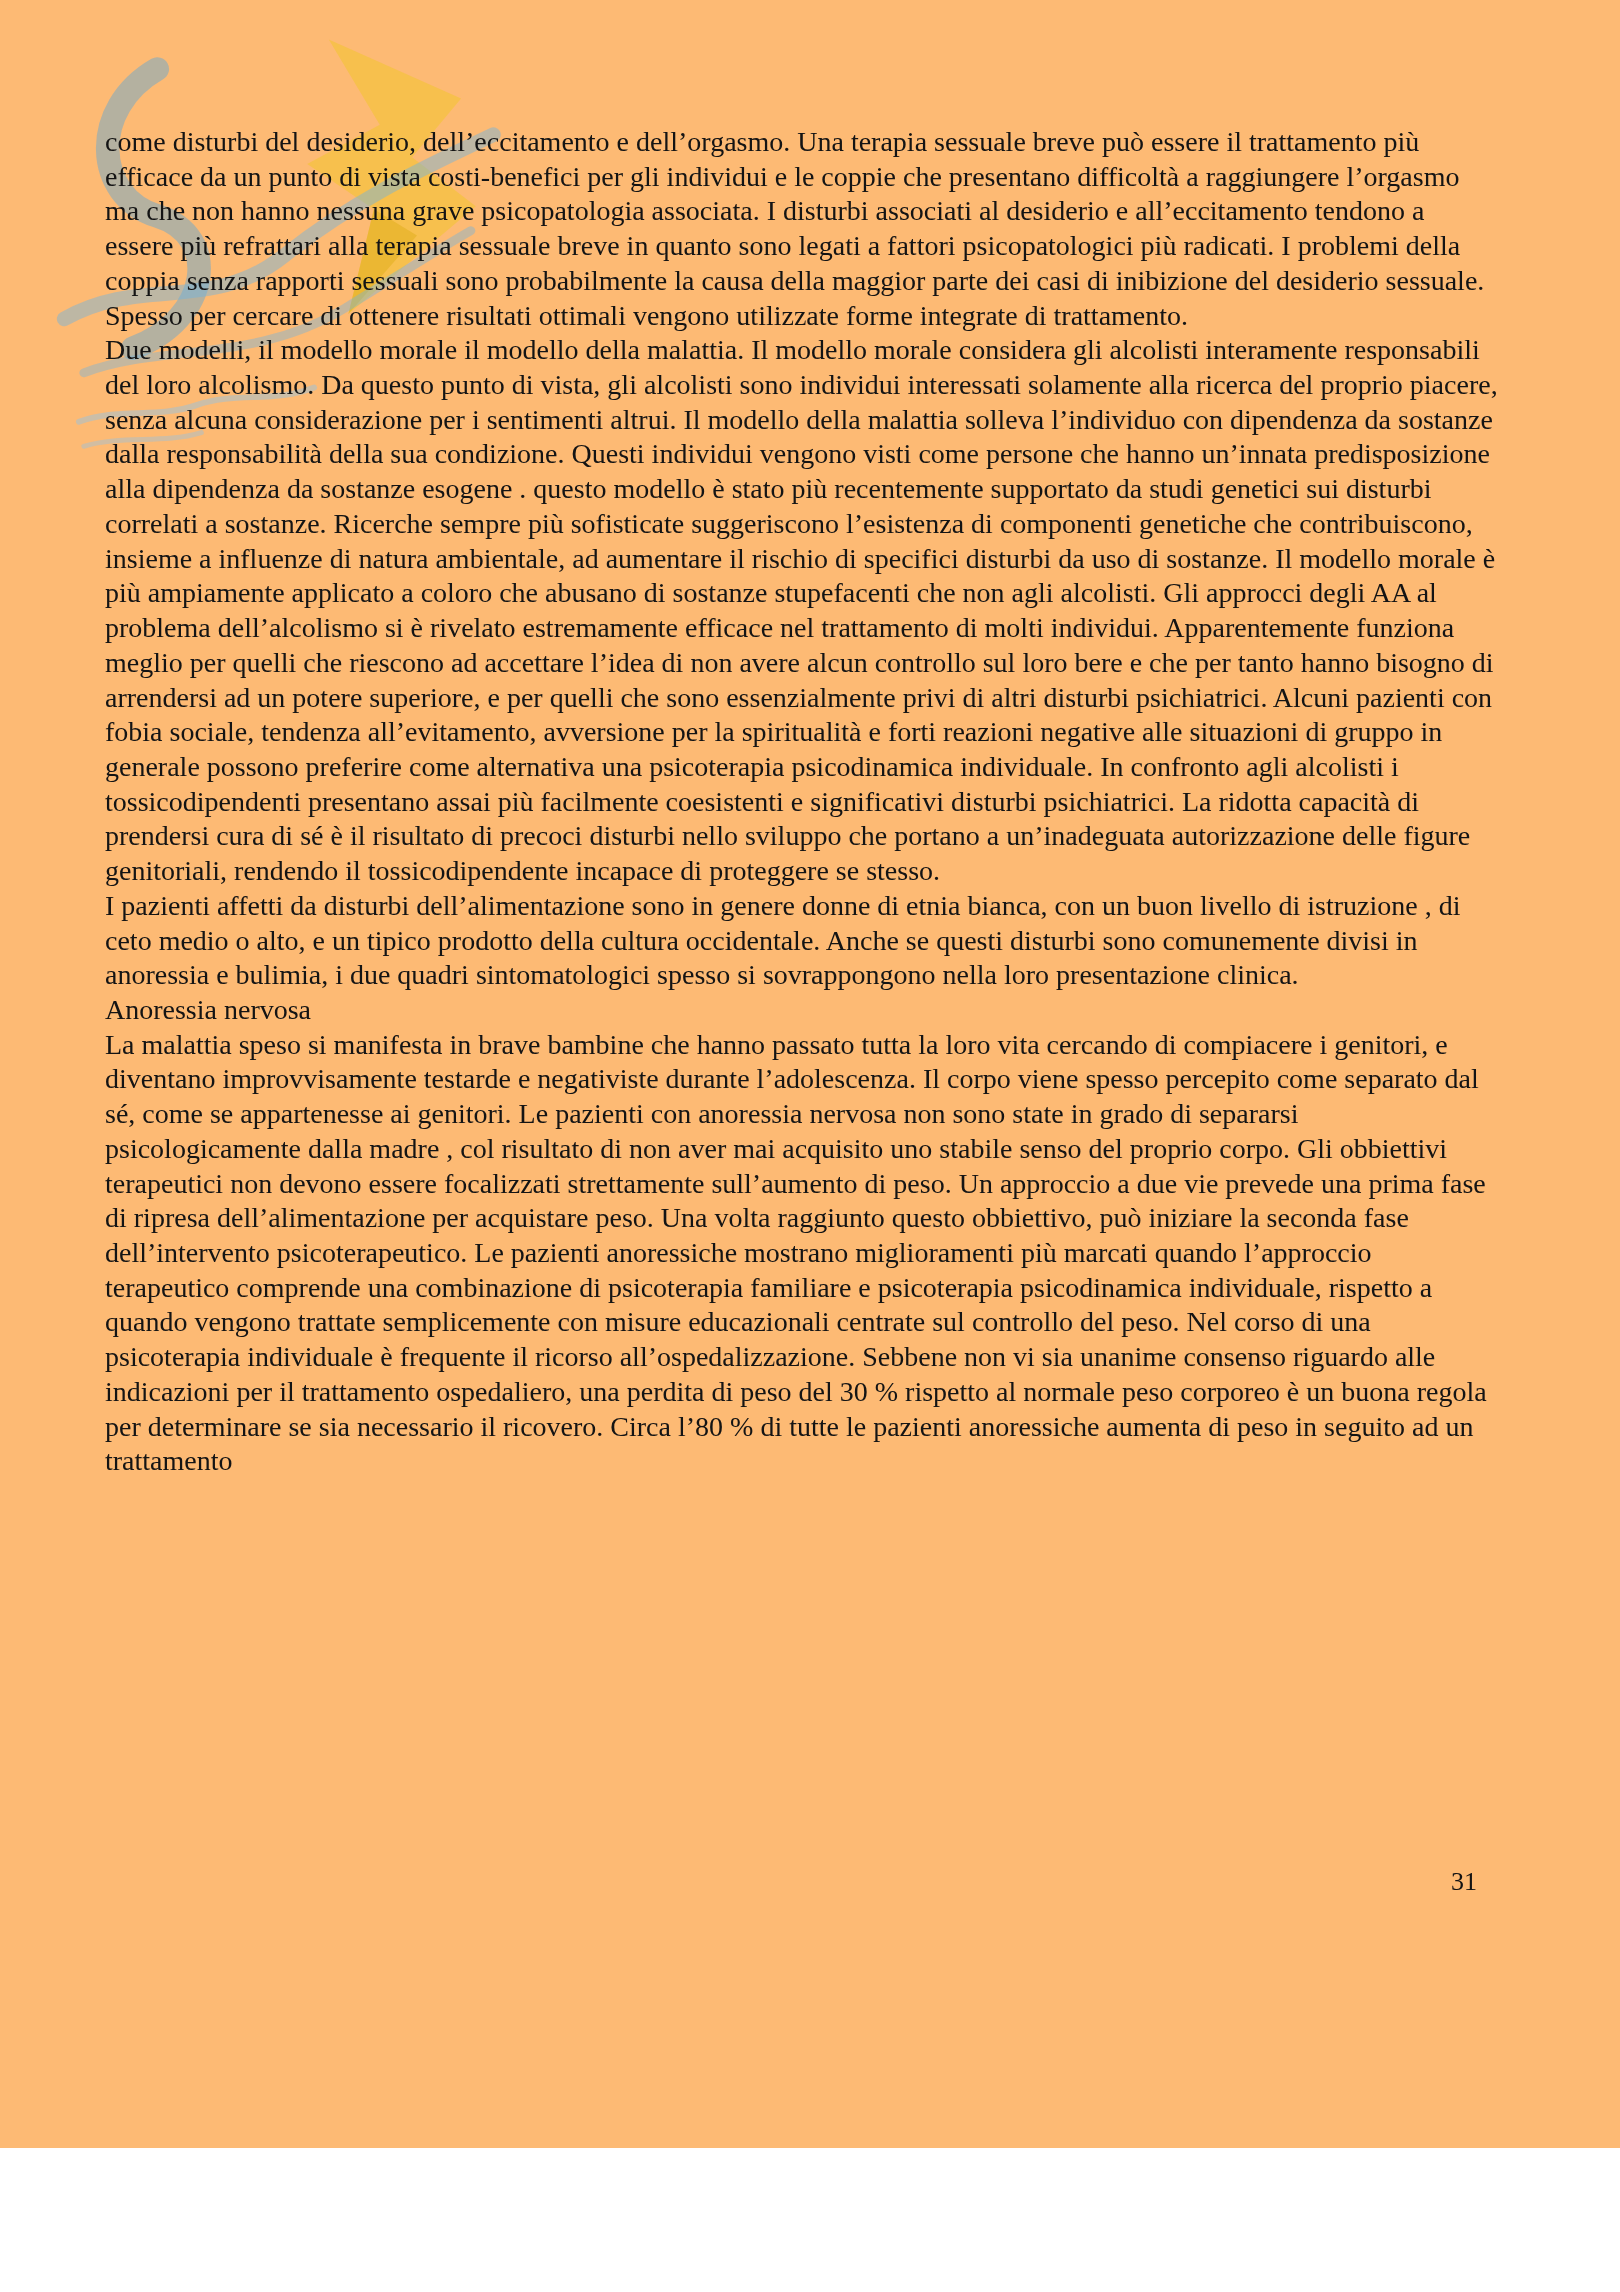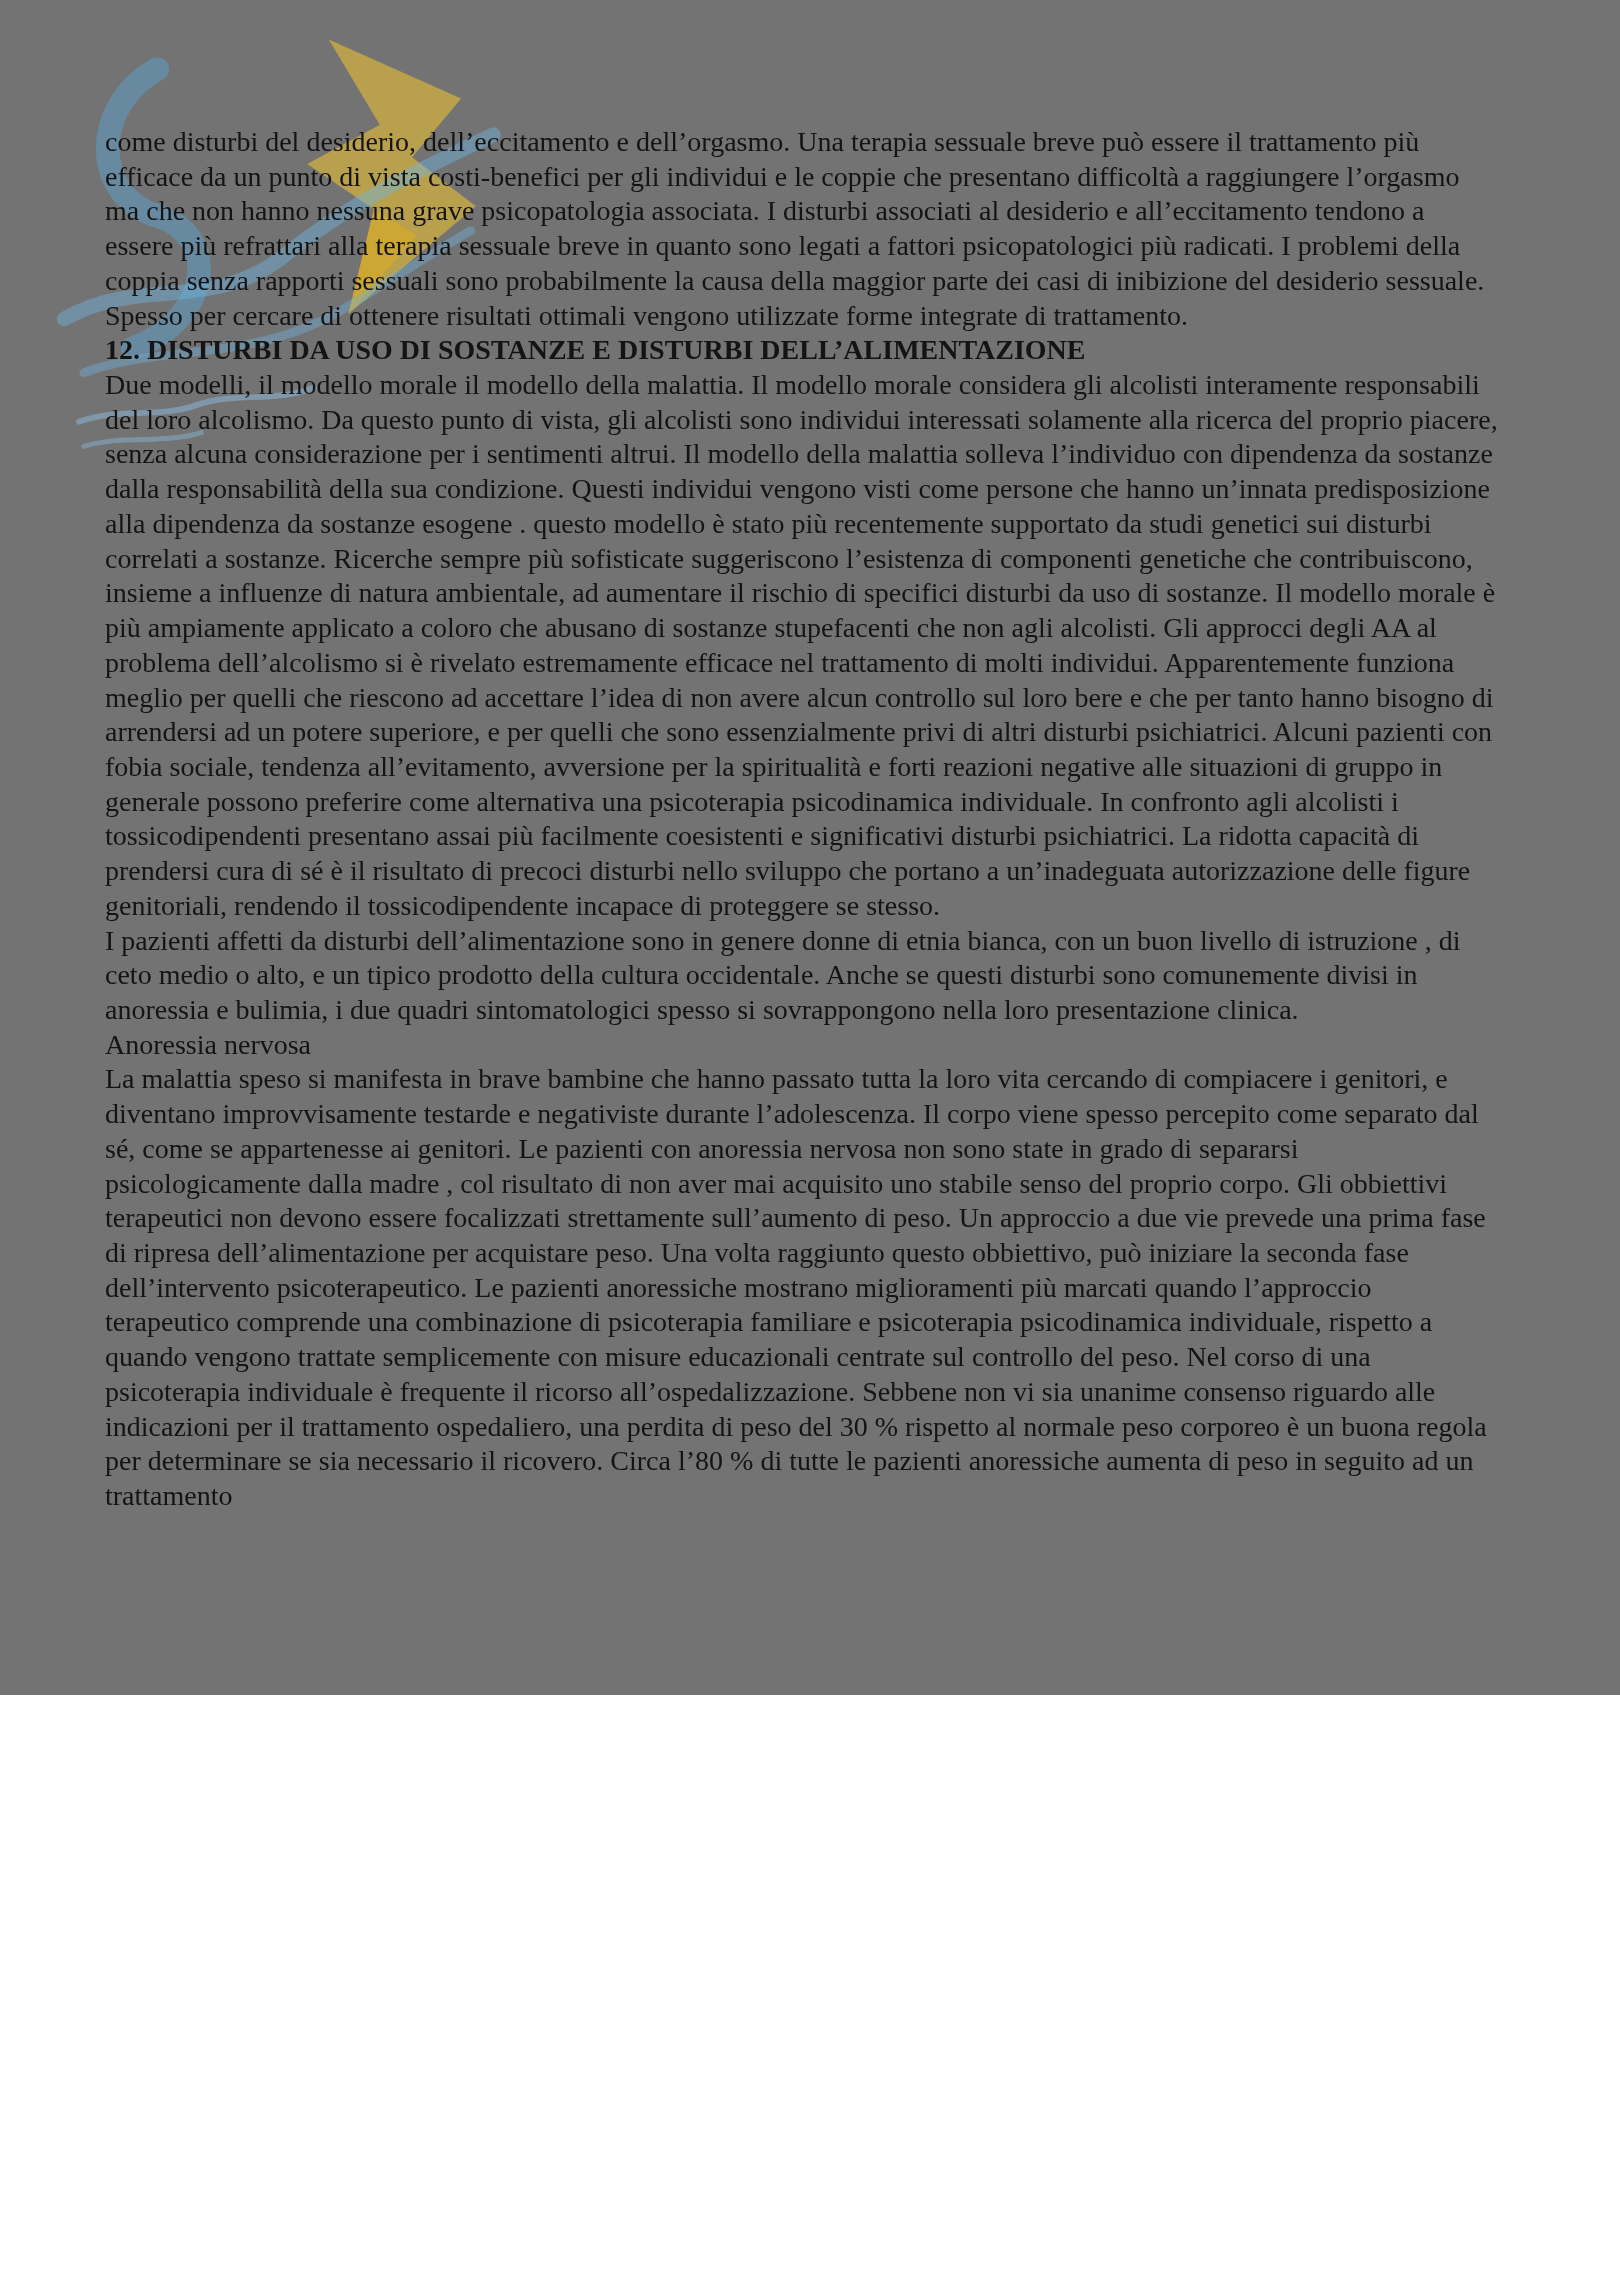--- a/index.html
+++ b/index.html
@@ -9,22 +9,22 @@
   }
   body {
     width: 1620px;
     height: 2293px;
     font-family: "Liberation Serif", serif;
     color: #141414;
   }
   .page {
     position: relative;
     width: 1620px;
-    height: 1695px;
-    background: #737373;
+    height: 2148px;
+    background: #fdba74;
     overflow: hidden;
   }
   .watermark {
     position: absolute;
     left: 24.5px;
     top: 14.7px;
     z-index: 0;
     pointer-events: none;
   }
   .text-block {
@@ -68,21 +68,20 @@
     <path d="M135,55 C65,95 70,185 135,205 C200,225 190,310 110,340" fill="none" stroke="#5aa7d6" stroke-width="24" stroke-linecap="round" opacity="0.45"></path>
 
     <path d="M40,310 C120,265 190,305 265,245 C340,185 420,150 478,122" fill="none" stroke="#6fb3e0" stroke-width="15" stroke-linecap="round" opacity="0.45"></path>
     <path d="M60,365 C140,335 235,355 325,300 C380,266 420,240 455,220" fill="none" stroke="#6fb3e0" stroke-width="9" stroke-linecap="round" opacity="0.40"></path>
     <path d="M55,415 C95,400 135,412 175,398 C215,384 255,396 295,380" fill="none" stroke="#8ec4e8" stroke-width="6" stroke-linecap="round" opacity="0.45"></path>
     <path d="M60,440 C100,428 140,438 180,426" fill="none" stroke="#8ec4e8" stroke-width="5" stroke-linecap="round" opacity="0.40"></path>
   </svg>
 
   <div class="text-block">
     <p class="body">come disturbi del desiderio, dell’eccitamento e dell’orgasmo. Una terapia sessuale breve può essere il trattamento più efficace da un punto di vista costi-benefici per gli individui e le coppie che presentano difficoltà a raggiungere l’orgasmo ma che non hanno nessuna grave psicopatologia associata. I disturbi associati al desiderio e all’eccitamento tendono a essere più refrattari alla terapia sessuale breve in quanto sono legati a fattori psicopatologici più radicati. I problemi della coppia senza rapporti sessuali sono probabilmente la causa della maggior parte dei casi di inibizione del desiderio sessuale. Spesso per cercare di ottenere risultati ottimali vengono utilizzate forme integrate di trattamento.</p>
-    <p class="heading-bold">12. DISTURBI DA USO DI SOSTANZE E DISTURBI DELL’ALIMENTAZIONE</p>
     <p class="body">Due modelli, il modello morale il modello della malattia. Il modello morale considera gli alcolisti interamente responsabili del loro alcolismo. Da questo punto di vista, gli alcolisti sono individui interessati solamente alla ricerca del proprio piacere, senza alcuna considerazione per i sentimenti altrui. Il modello della malattia solleva l’individuo con dipendenza da sostanze dalla responsabilità della sua condizione. Questi individui vengono visti come persone che hanno un’innata predisposizione alla dipendenza da sostanze esogene . questo modello è stato più recentemente supportato da studi genetici sui disturbi correlati a sostanze. Ricerche sempre più sofisticate suggeriscono l’esistenza di componenti genetiche che contribuiscono, insieme a influenze di natura ambientale, ad aumentare il rischio di specifici disturbi da uso di sostanze. Il modello morale è più ampiamente applicato a coloro che abusano di sostanze stupefacenti che non agli alcolisti. Gli approcci degli AA al problema dell’alcolismo si è rivelato estremamente efficace nel trattamento di molti individui. Apparentemente funziona meglio per quelli che riescono ad accettare l’idea di non avere alcun controllo sul loro bere e che per tanto hanno bisogno di arrendersi ad un potere superiore, e per quelli che sono essenzialmente privi di altri disturbi psichiatrici. Alcuni pazienti con fobia sociale, tendenza all’evitamento, avversione per la spiritualità e forti reazioni negative alle situazioni di gruppo in generale possono preferire come alternativa una psicoterapia psicodinamica individuale. In confronto agli alcolisti i tossicodipendenti presentano assai più facilmente coesistenti e significativi disturbi psichiatrici. La ridotta capacità di prendersi cura di sé è il risultato di precoci disturbi nello sviluppo che portano a un’inadeguata autorizzazione delle figure genitoriali, rendendo il tossicodipendente incapace di proteggere se stesso.</p>
     <p class="body">I pazienti affetti da disturbi dell’alimentazione sono in genere donne di etnia bianca, con un buon livello di istruzione , di ceto medio o alto, e un tipico prodotto della cultura occidentale. Anche se questi disturbi sono comunemente divisi in anoressia e bulimia, i due quadri sintomatologici spesso si sovrappongono nella loro presentazione clinica.</p>
     <p class="heading-underline">Anoressia nervosa</p>
     <p class="body">La malattia speso si manifesta in brave bambine che hanno passato tutta la loro vita cercando di compiacere i genitori, e diventano improvvisamente testarde e negativiste durante l’adolescenza. Il corpo viene spesso percepito come separato dal sé, come se appartenesse ai genitori. Le pazienti con anoressia nervosa non sono state in grado di separarsi psicologicamente dalla madre , col risultato di non aver mai acquisito uno stabile senso del proprio corpo. Gli obbiettivi terapeutici non devono essere focalizzati strettamente sull’aumento di peso. Un approccio a due vie prevede una prima fase di ripresa dell’alimentazione per acquistare peso. Una volta raggiunto questo obbiettivo, può iniziare la seconda fase dell’intervento psicoterapeutico. Le pazienti anoressiche mostrano miglioramenti più marcati quando l’approccio terapeutico comprende una combinazione di psicoterapia familiare e psicoterapia psicodinamica individuale, rispetto a quando vengono trattate semplicemente con misure educazionali centrate sul controllo del peso. Nel corso di una psicoterapia individuale è frequente il ricorso all’ospedalizzazione. Sebbene non vi sia unanime consenso riguardo alle indicazioni per il trattamento ospedaliero, una perdita di peso del 30 % rispetto al normale peso corporeo è un buona regola per determinare se sia necessario il ricovero. Circa l’80 % di tutte le pazienti anoressiche aumenta di peso in seguito ad un trattamento</p>
   </div>
 
   <div class="page-number">31</div>
 
 </div>
 

